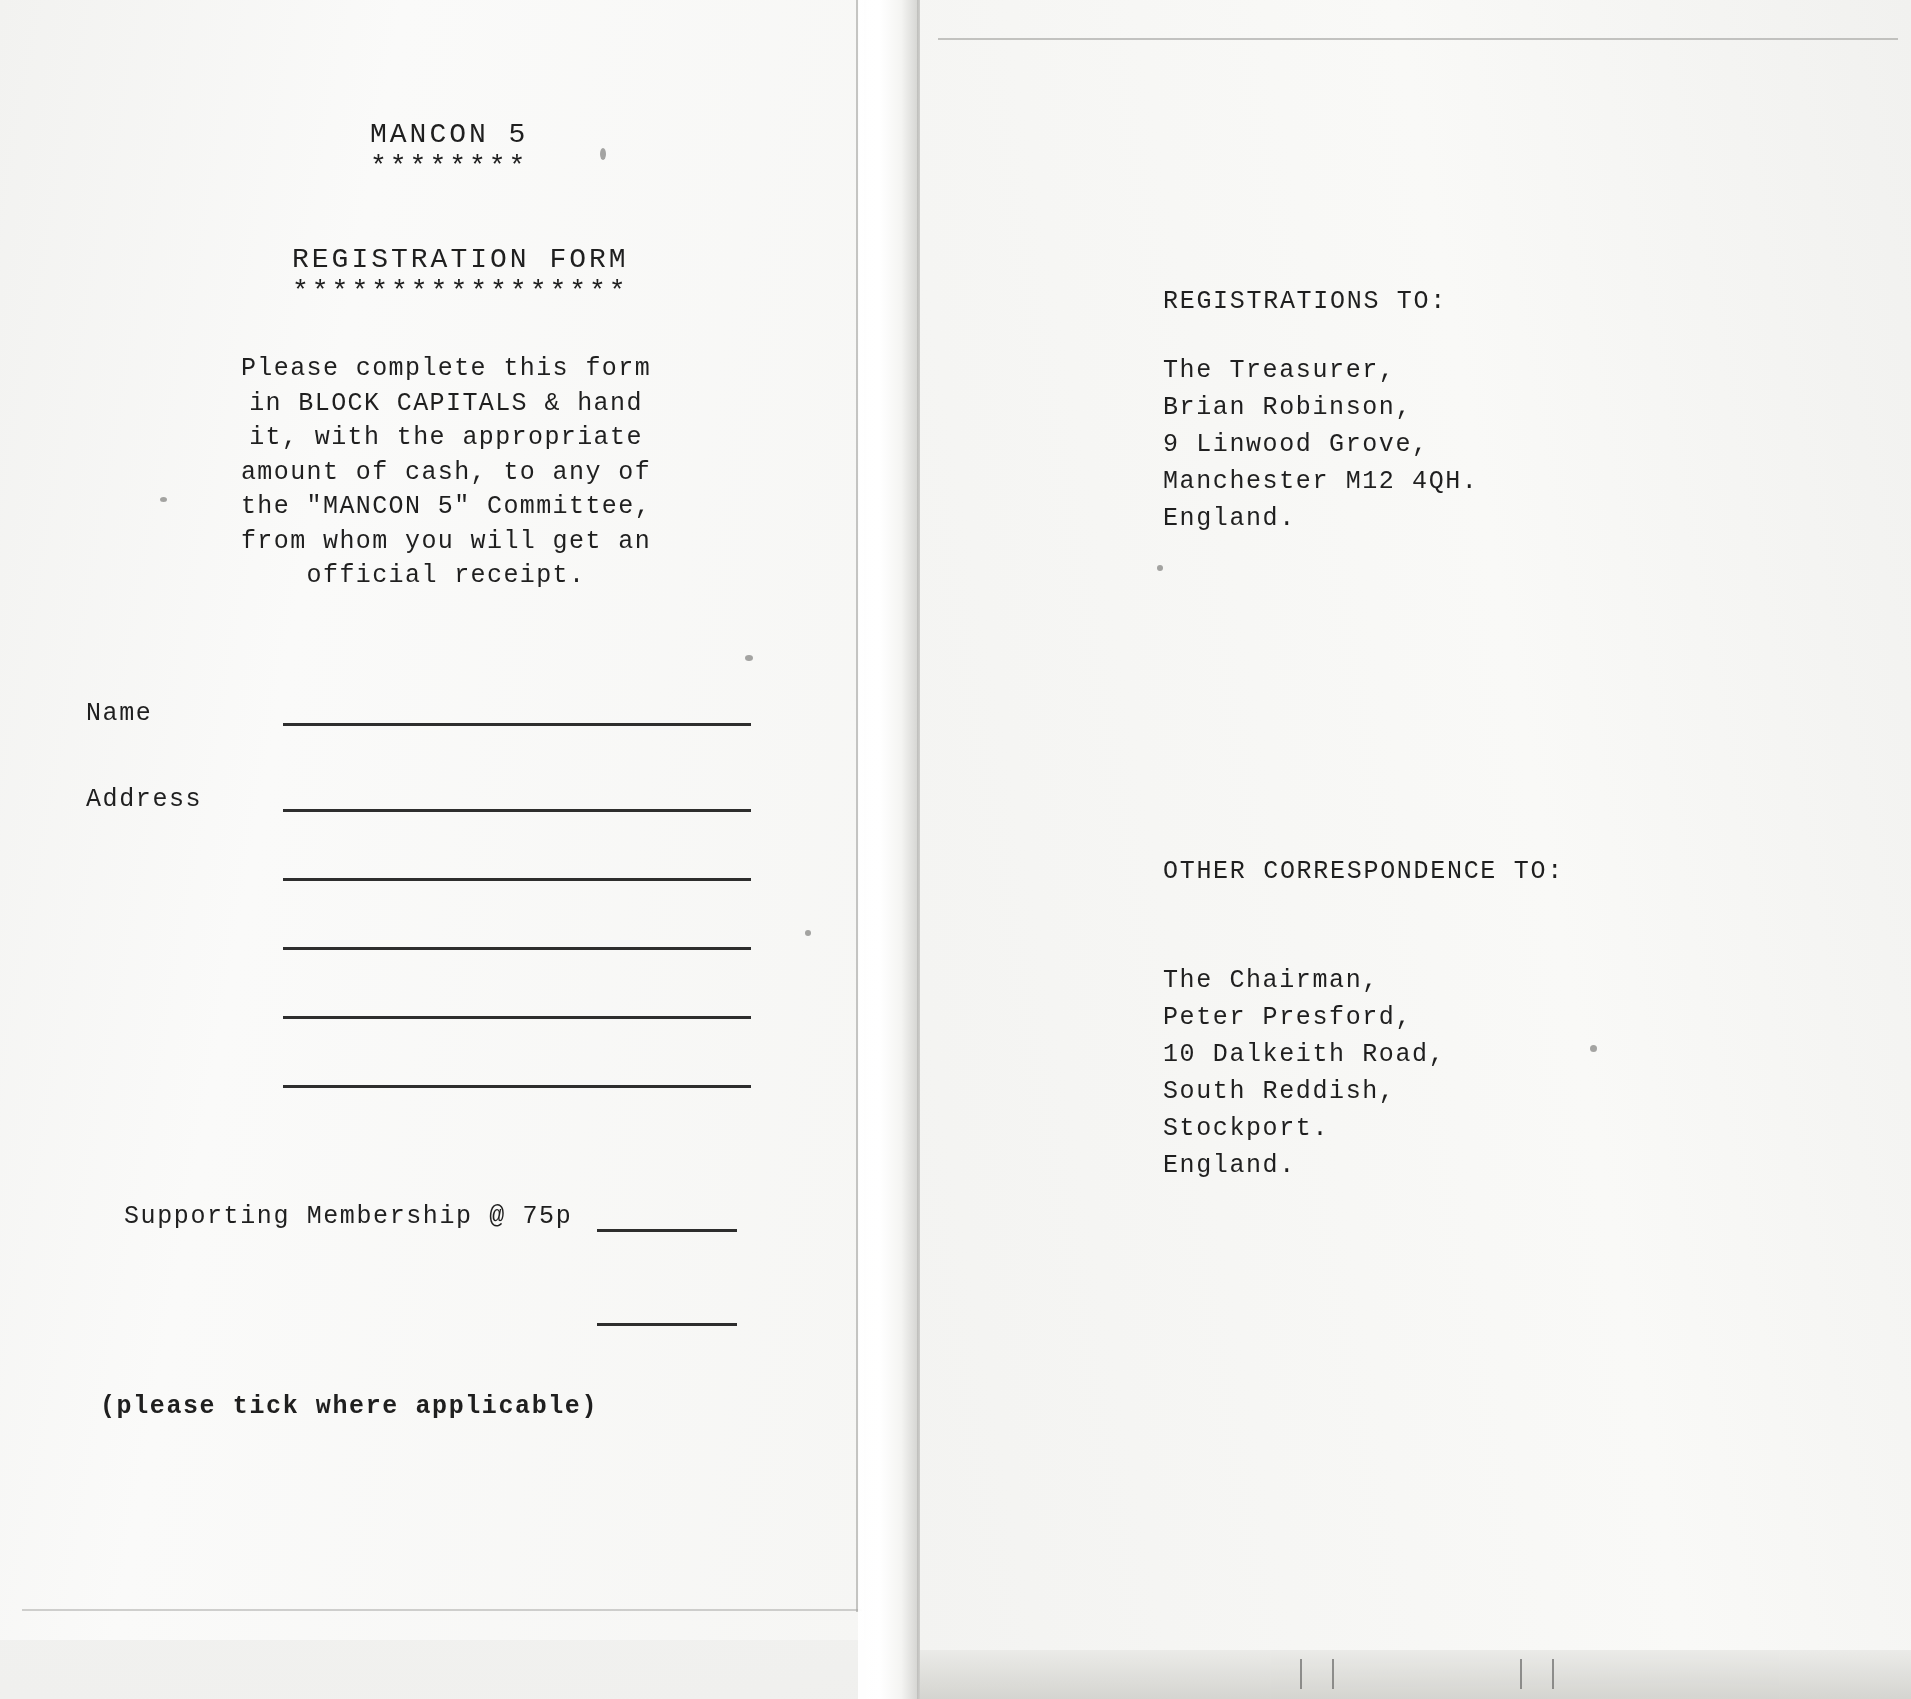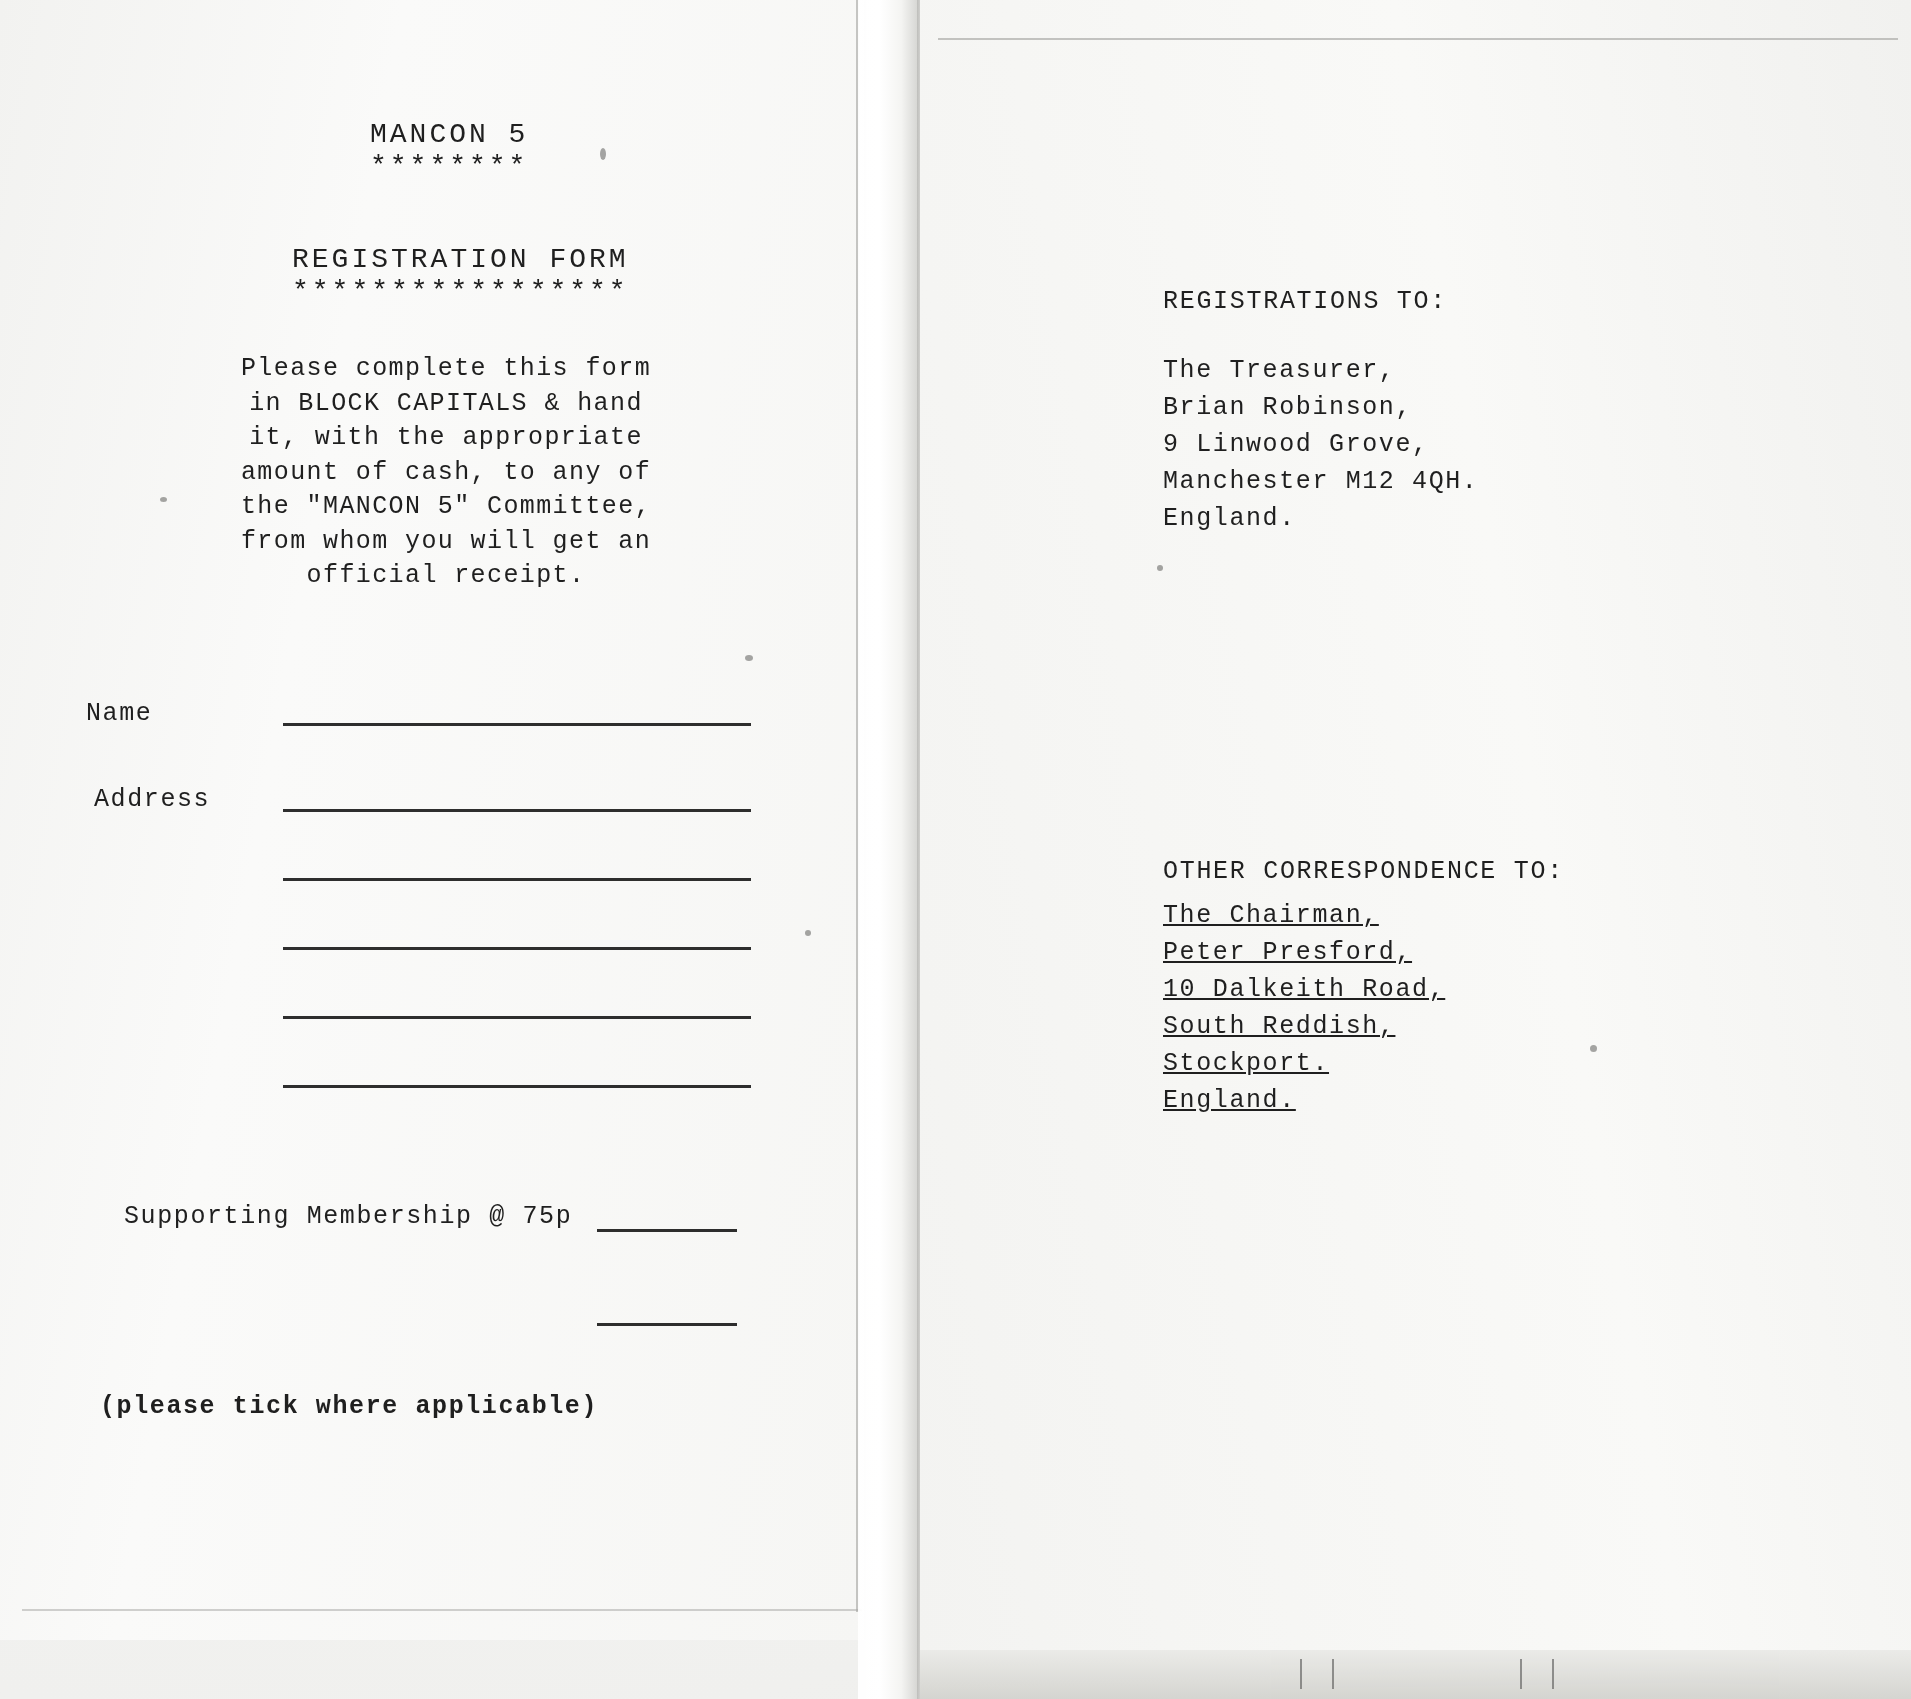--- a/index.html
+++ b/index.html
@@ -165,21 +165,21 @@
     letter-spacing: 1.4px;
     text-align: center;
     white-space: pre-line;
   }
 
   #label-name {
     left: 86px;
     top: 697px;
   }
   #label-address {
-    left: 94px;
+    left: 86px;
     top: 783px;
   }
 
   .rule {
     position: absolute;
     height: 3px;
     background: #111;
     opacity: 0.88;
   }
   .rule.long { left: 283px; width: 468px; }
@@ -203,25 +203,24 @@
   
   #reg-heading { left: 1163px; top: 285px; letter-spacing: 1.7px; }
   #reg-address {
     left: 1163px; top: 352px;
     line-height: 37px;
     letter-spacing: 1.6px;
     white-space: pre-line;
   }
   #corr-heading { left: 1163px; top: 855px; letter-spacing: 1.7px; }
   #corr-address {
-    left: 1163px; top: 897px;
+    left: 1163px; top: 962px;
     line-height: 37px;
     letter-spacing: 1.6px;
     white-space: pre-line;
-    text-decoration: underline;
   }
 
   
   .speck {
     position: absolute;
     background: #3c3c3a;
     opacity: 0.45;
     border-radius: 50%;
   }
 </style>

